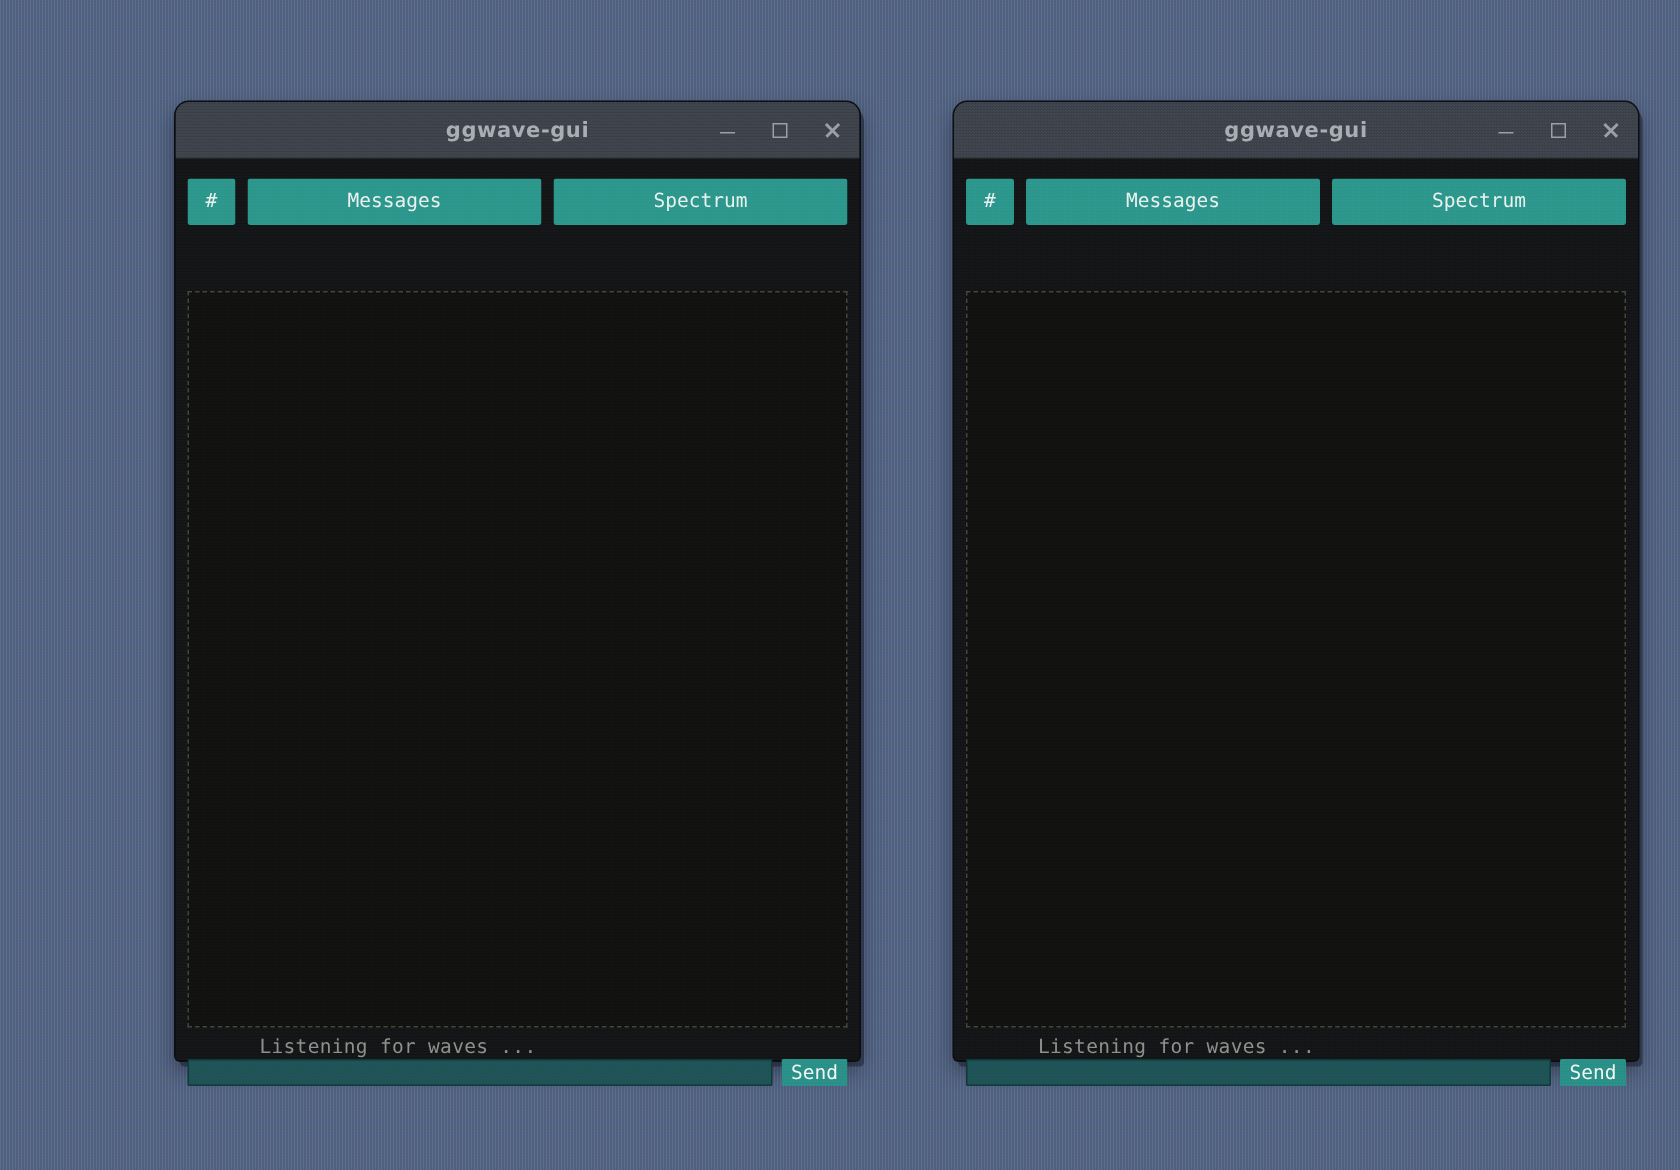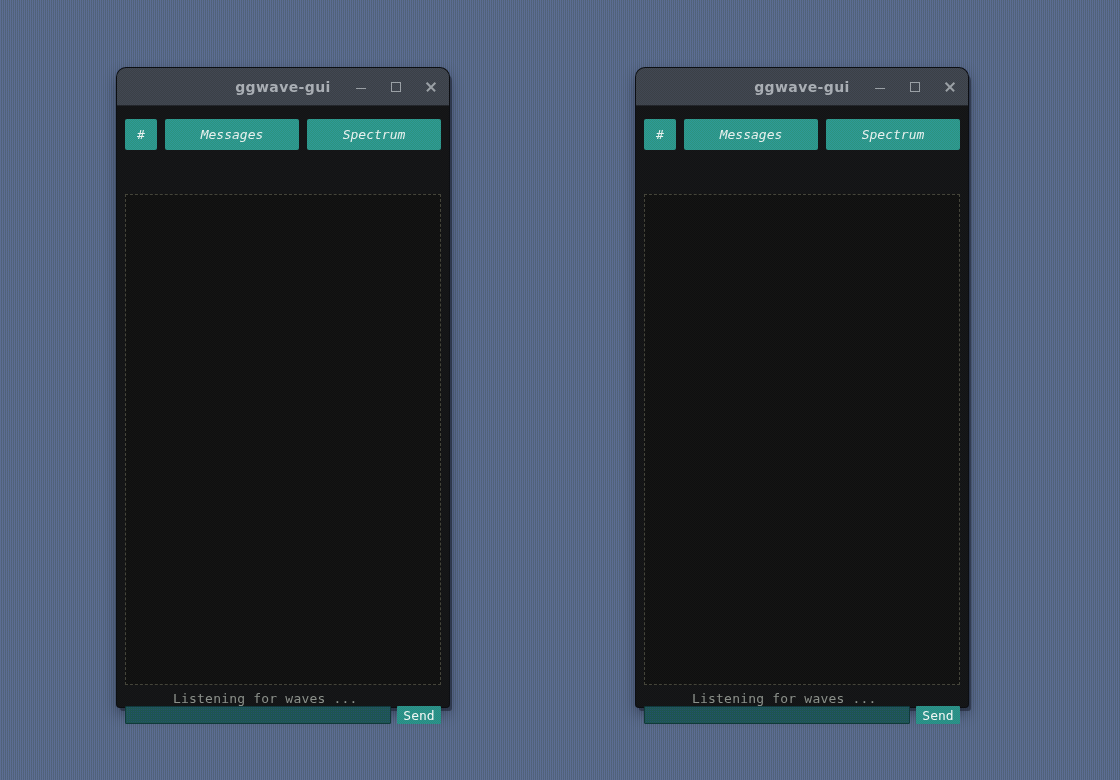--- a/index.html
+++ b/index.html
@@ -8,21 +8,21 @@
     position:relative;
     background-color:#4e5f87;
     background-image:
       repeating-linear-gradient(90deg, rgba(122,140,200,0.30) 0 1px, rgba(0,0,0,0) 1px 2px),
       conic-gradient(rgba(96,112,58,0.30) 25%, rgba(0,0,0,0) 0 50%, rgba(96,112,58,0.30) 0 75%, rgba(0,0,0,0) 0);
     background-size:2px 2px, 2px 2px;
     font-family:"DejaVu Sans Mono", monospace;
   }
 
   .window{
-    position:absolute; width:332px; height:639px;
+    position:absolute; width:456px; height:639px;
     background-color:#121316;
     background-image:conic-gradient(rgba(70,70,40,0.10) 25%, rgba(0,0,0,0) 0 50%, rgba(70,70,40,0.10) 0 75%, rgba(0,0,0,0) 0);
     background-size:2px 2px;
     border-radius:9px 9px 3px 3px;
     box-shadow:0 0 0 1px #0c0e12, 3px 4px 0 0 rgba(28,33,48,0.55), 0 6px 14px rgba(10,14,24,0.45);
   }
   .win-a{ left:117px; top:68px; }
   .win-b{ left:636px; top:68px; }
 
   .titlebar{
@@ -62,21 +62,21 @@
   .tab-btn{
     background-color:#2e9a99;
     background-image:conic-gradient(rgba(40,130,60,0.30) 25%, rgba(0,0,0,0) 0 50%, rgba(40,130,60,0.30) 0 75%, rgba(0,0,0,0) 0);
     background-size:2px 2px;
     border:none; border-radius:2px;
     color:#e8f1ee; font-family:"DejaVu Sans Mono", monospace; font-size:13px;
     display:flex; align-items:center; justify-content:center;
     cursor:default;
   }
   .tab-hash{ width:32px; flex:none; }
-  .tab-wide{ flex:1;font-style:italic; }
+  .tab-wide{ flex:1; }
 
   .content{
     position:absolute; top:88px; left:8px; right:8px; height:491px;
     background-color:#0f0f10;
     background-image:conic-gradient(rgba(70,75,45,0.10) 25%, rgba(0,0,0,0) 0 50%, rgba(70,75,45,0.10) 0 75%, rgba(0,0,0,0) 0);
     background-size:2px 2px;
     border:1px dashed #45453a;
   }
 
   .status{

